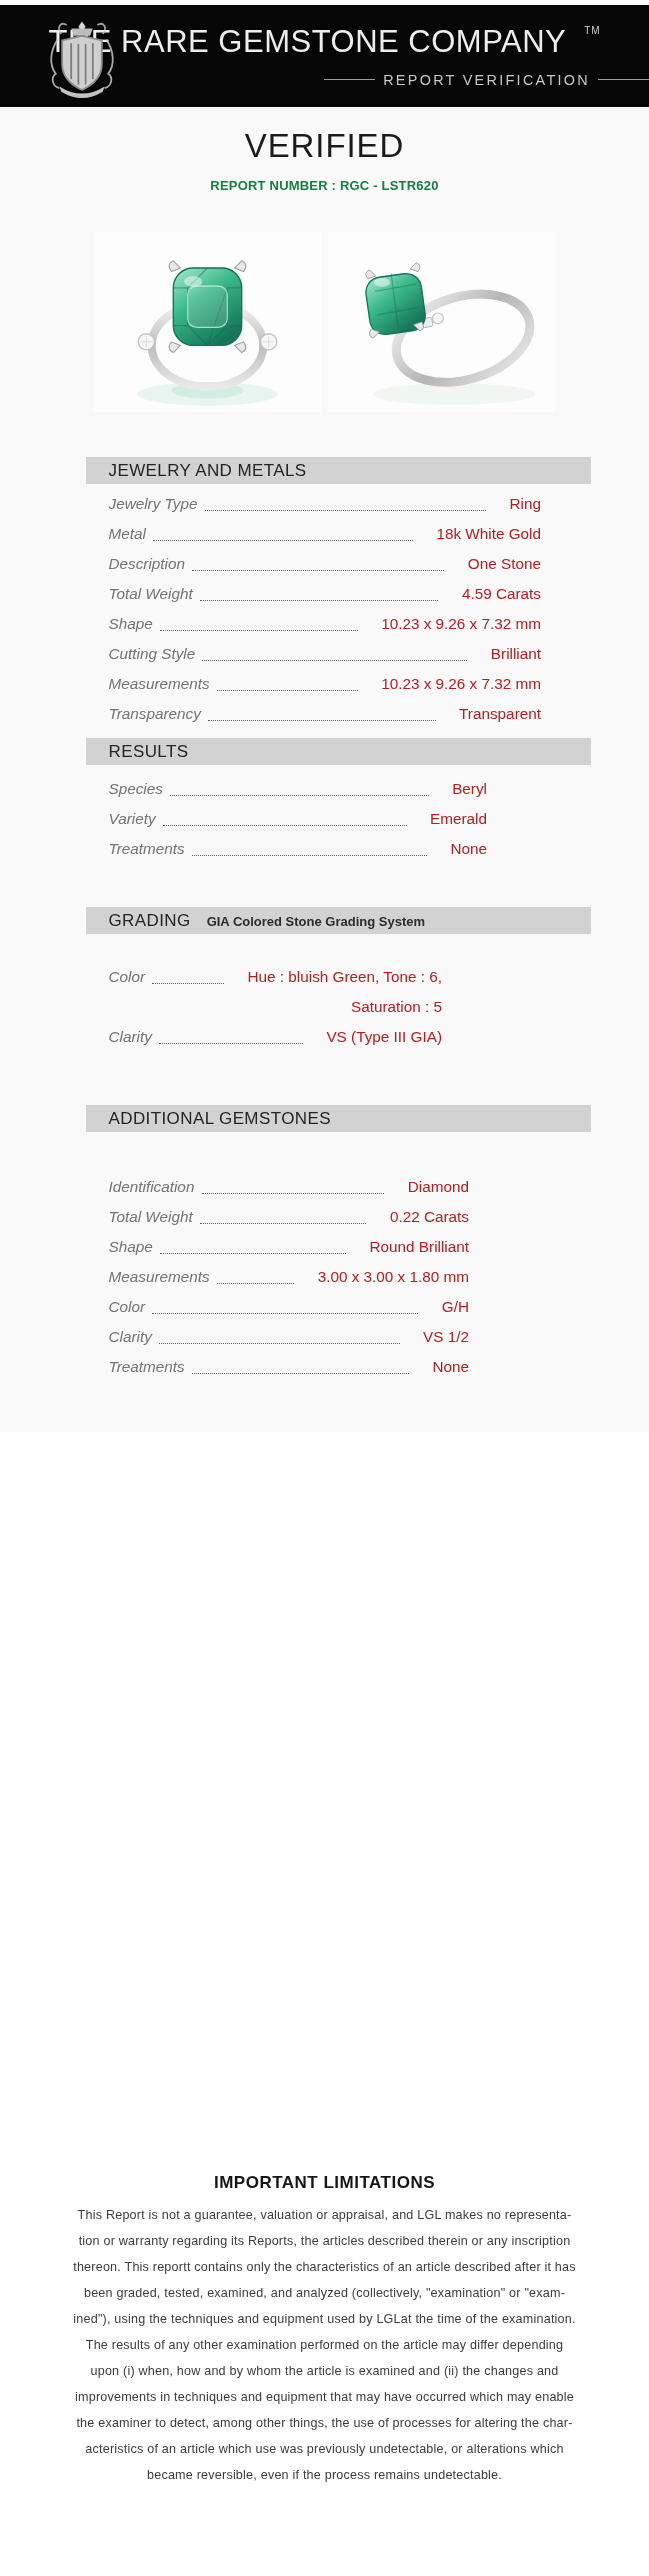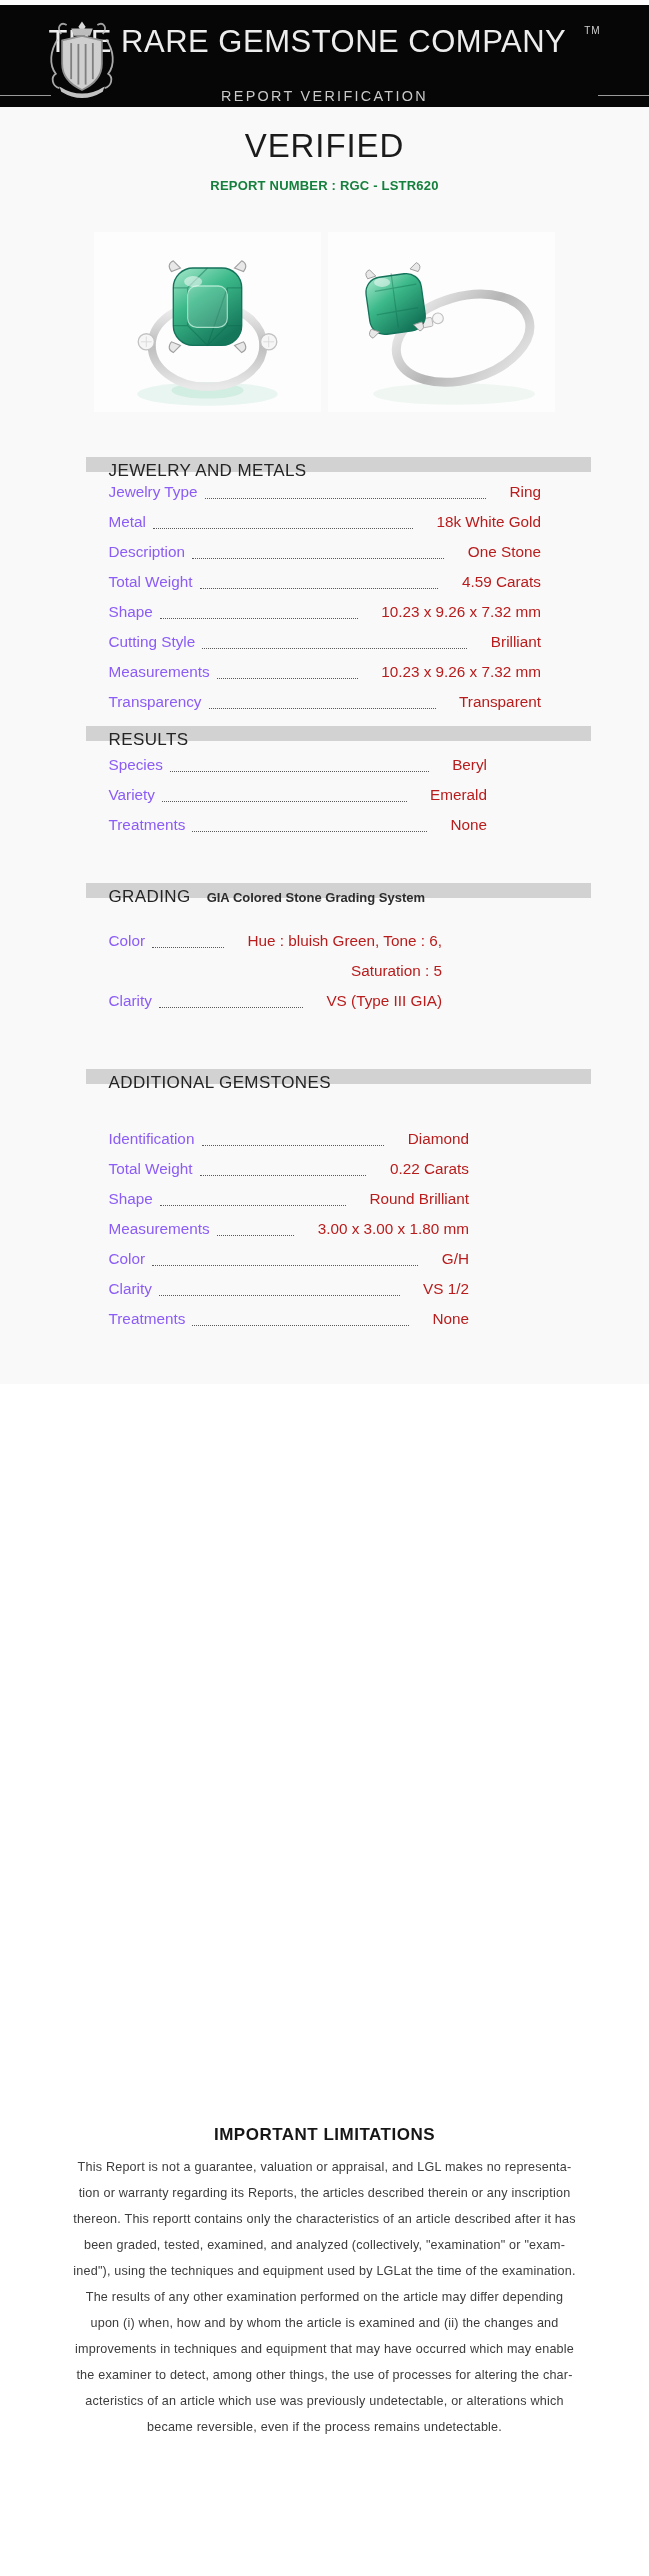--- a/index.html
+++ b/index.html
@@ -33,25 +33,25 @@
     white-space: nowrap;
   }
   .brand-tm {
     font-size: 10px;
     color: #cfcfcf;
     vertical-align: 18px;
     margin-left: 18px;
     letter-spacing: 0.9px;
   }
   .header-sub {
-    margin-top: 28px;
+    margin-top: 12px;
     display: flex;
-    justify-content: space-between;
+    justify-content: flex-end;
     align-items: center;
-    gap: 28px;
+    gap: 8px;
   }
   .header-sub .dash { width: 51px; height: 1.8px; background: #9a9a9a; }
   .header-sub .sub-text {
     color: #c9c9c9;
     font-size: 14.4px;
     letter-spacing: 2.3px;
     white-space: nowrap;
   }
 
   
@@ -78,21 +78,21 @@
     height: 180px;
     display: flex;
     justify-content: center;
     gap: 7.2px;
   }
   .photo { width: 227px; height: 180px; }
 
   
   .sections { width: 505px; margin-left: 86px; }
   .section .bar {
-    height: 15px;
+    height: 27px;
     background: #d2d2d2;
     display: flex;
     align-items: baseline;
     padding-left: 22.5px;
     line-height: 27px;
   }
   .bar-title {
     font-size: 17px;
     color: #242424;
     letter-spacing: 0.4px;
@@ -119,21 +119,22 @@
   .row {
     display: flex;
     align-items: flex-start;
     height: 30px;
     font-size: 15.3px;
   }
   .row.tall { height: 60px; }
   .row .label {
     white-space: nowrap;
     line-height: 30px;
-    color: #8b5cf6;
+    color: #737373;
+    font-style: italic;
   }
   .row .leader {
     flex: 1;
     height: 22.5px;
     border-bottom: 1.8px dotted #5a5a5a;
     margin-left: 7.2px;
     margin-right: 23.5px;
     min-width: 27px;
   }
   .row .value {

